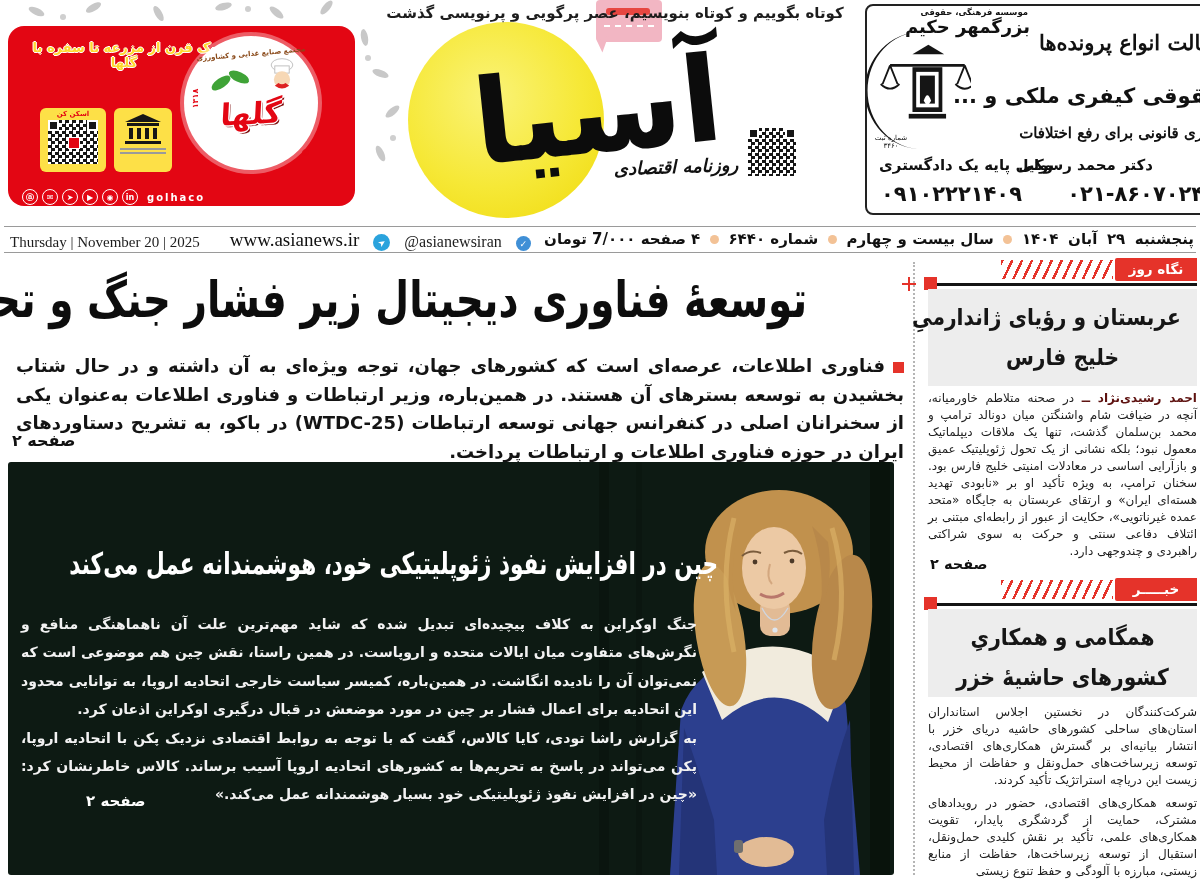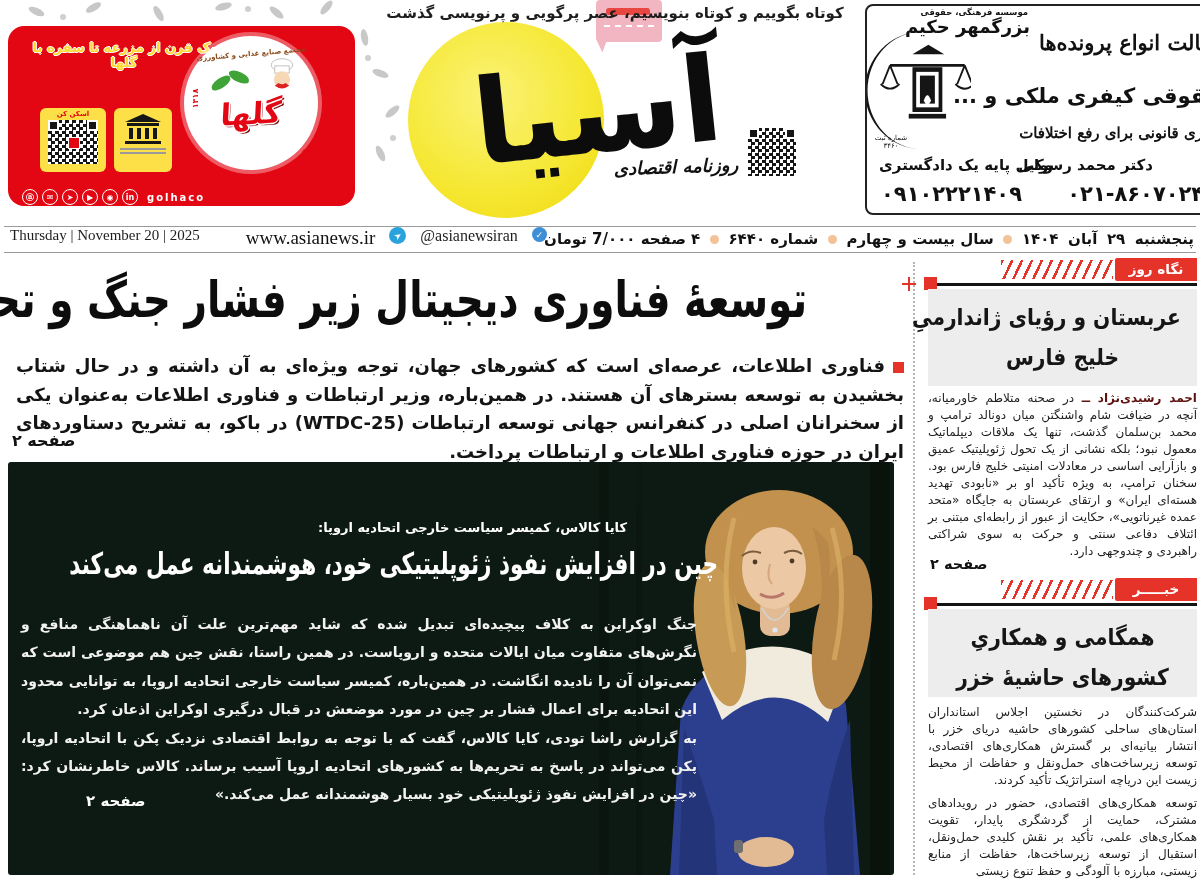--- a/index.html
+++ b/index.html
@@ -62,23 +62,23 @@
   .arbitration-line{right:8px;top:118px;font-size:15px;font-weight:bold;font-family:"DejaVu Serif",serif;color:#222;}
   .legal-reg{left:2px;top:128px;width:44px;text-align:center;font-size:7px;color:#111;}
   .person-name{right:76px;top:150px;font-size:15px;font-weight:bold;}
   .person-title{right:176px;top:150px;font-size:15px;font-weight:bold;}
   .phone-office{right:12px;top:176px;font-size:21px;font-weight:bold;direction:ltr;}
   .phone-mobile{left:14px;top:176px;font-size:21px;font-weight:bold;direction:ltr;}
   .legal-logo{left:0;top:22px;width:104px;height:126px;}
 
   
   .dateline{left:4px;top:226px;width:1192px;height:27px;border-top:1.5px solid #9a9a9a;border-bottom:1.5px solid #9a9a9a;box-sizing:border-box;}
-  .dl-left{position:absolute;left:6px;top:0;height:24px;display:flex;align-items:flex-start;gap:14px;font-family:"Liberation Serif",serif;color:#1d1d1d;}
+  .dl-left{position:absolute;left:6px;top:0;height:24px;display:flex;align-items:flex-end;gap:14px;font-family:"Liberation Serif",serif;color:#1d1d1d;}
   .date-en{font-size:15px;}
-  .site-link{font-size:19px;margin-left:32px;color:#111;}
+  .site-link{font-size:19px;margin-left:16px;color:#111;}
   .tg-icon{width:17px;height:17px;border-radius:50%;background:#2aa3dd;color:#fff;font-size:9px;display:flex;align-items:center;justify-content:center;}
   .tg-icon span{transform:rotate(-35deg);}
   .handle{font-size:16px;}
   .verified{width:15px;height:15px;border-radius:50%;background:#3f8fd6;color:#fff;font-size:9px;display:flex;align-items:center;justify-content:center;}
   .dl-right{position:absolute;right:2px;top:0;height:24px;width:650px;display:flex;align-items:center;justify-content:space-between;
     direction:rtl;font-size:15px;font-weight:bold;color:#111;}
   .dot{width:9px;height:9px;border-radius:50%;background:#f3c296;}
 
   
   .lead-headline{left:8px;top:264px;width:898px;text-align:center;font-size:50px;font-weight:bold;color:#0d0d0d;
@@ -281,21 +281,20 @@
       <path d="M176,134 Q188,141 200,133" stroke="#b9776b" stroke-width="3" fill="none"></path>
       <path d="M156,64 Q144,108 152,152 Q138,118 144,80 Z" fill="#c1914d"></path>
       <path d="M228,66 Q242,110 236,154 Q250,120 244,82 Z" fill="#b8884a"></path>
       <path d="M150,58 Q134,120 150,192" stroke="#dcb267" stroke-width="5" fill="none" opacity=".65"></path>
       <path d="M248,68 Q266,130 250,200" stroke="#dcb267" stroke-width="5" fill="none" opacity=".65"></path>
       <path d="M178,148 Q190,172 204,148" stroke="#cfd6e0" stroke-width="1.3" fill="none"></path>
       <circle cx="191" cy="170" r="2.6" fill="#dfe6ee"></circle>
       <ellipse cx="182" cy="392" rx="28" ry="15" fill="#e2bb95"></ellipse>
       <rect x="150" y="380" width="9" height="13" rx="3" fill="#6f6f6f"></rect>
     </svg>
-    <div class="kicker">کایا کالاس، کمیسر سیاست خارجی اتحادیه اروپا:</div>
     <div class="photo-headline">چین در افزایش نفوذ ژئوپلیتیکی خود، هوشمندانه عمل می‌کند</div>
     <div class="photo-body">
       <p>جنگ اوکراین به کلاف پیچیده‌ای تبدیل شده که شاید مهم‌ترین علت آن ناهماهنگی منافع و نگرش‌های متفاوت میان ایالات متحده و اروپاست. در همین راستا، نقش چین هم موضوعی است که نمی‌توان آن را نادیده انگاشت. در همین‌باره، کمیسر سیاست خارجی اتحادیه اروپا، به توانایی محدود این اتحادیه برای اعمال فشار بر چین در مورد موضعش در قبال درگیری اوکراین اذعان کرد.</p>
       <p>به گزارش راشا تودی، کایا کالاس، گفت که با توجه به روابط اقتصادی نزدیک پکن با اتحادیه اروپا، پکن می‌تواند در پاسخ به تحریم‌ها به کشورهای اتحادیه اروپا آسیب برساند. کالاس خاطرنشان کرد: «چین در افزایش نفوذ ژئوپلیتیکی خود بسیار هوشمندانه عمل می‌کند.»</p>
     </div>
     <div class="photo-pageref">صفحه ۲</div>
   </div>
 
   <div class="abs sidebar">
 

